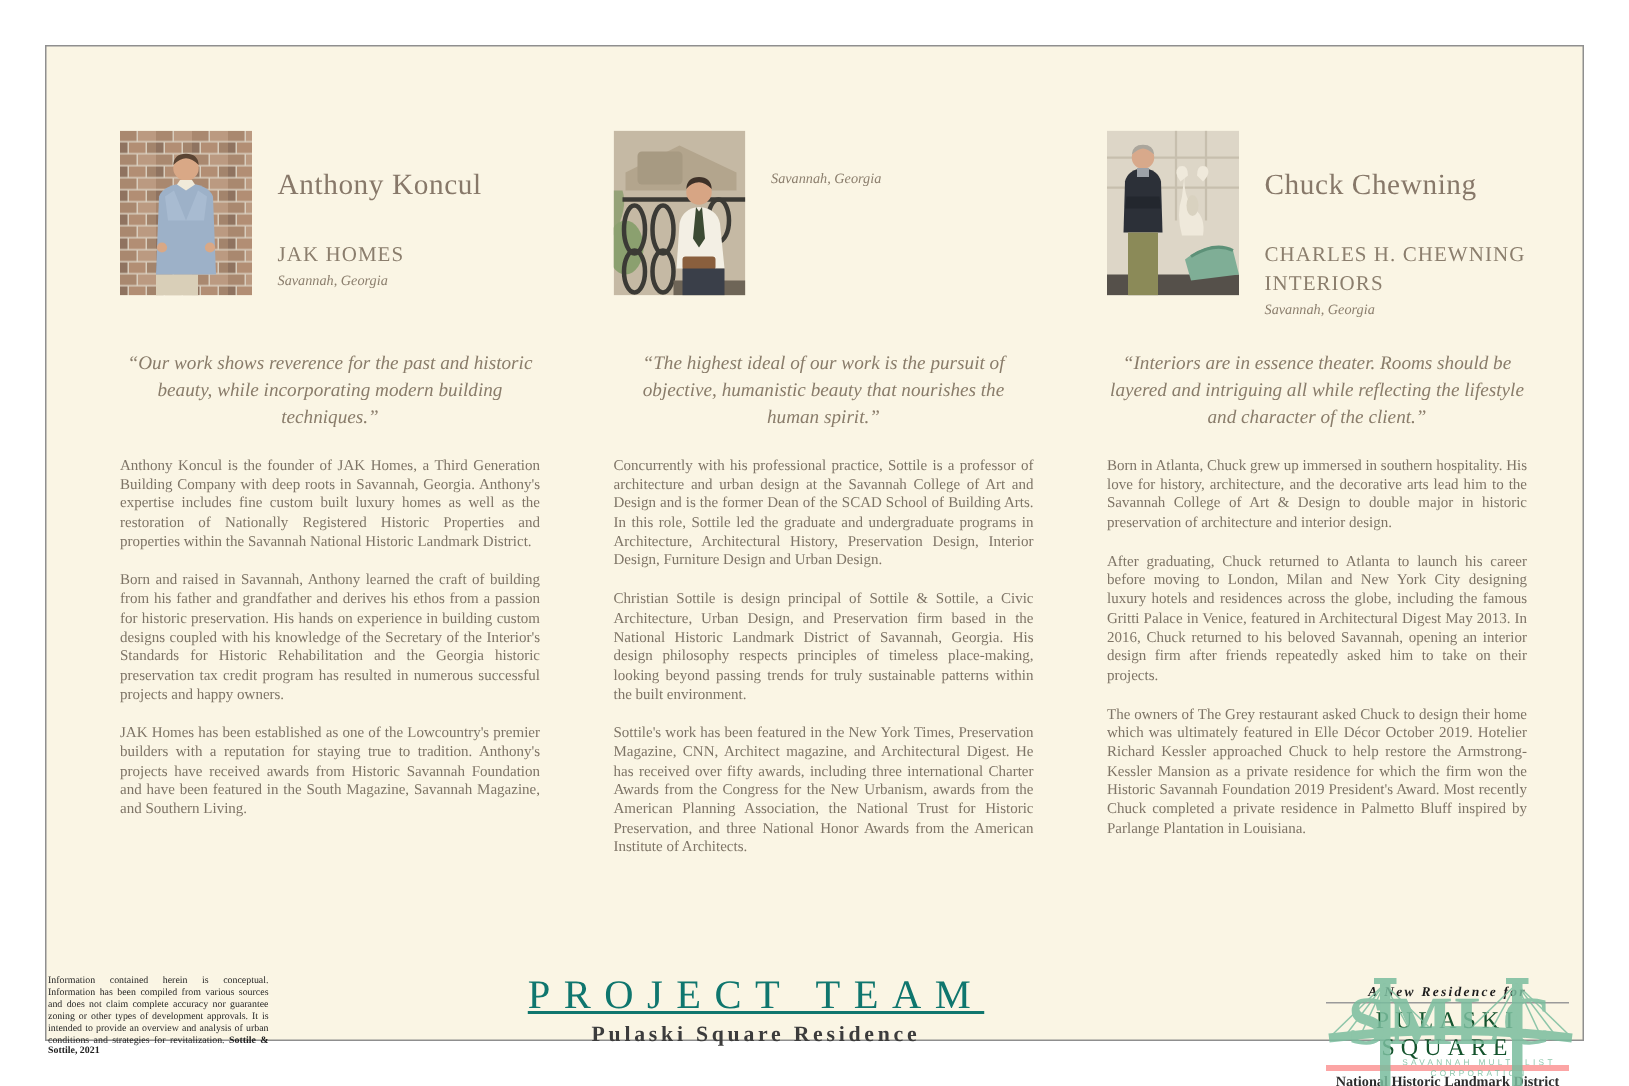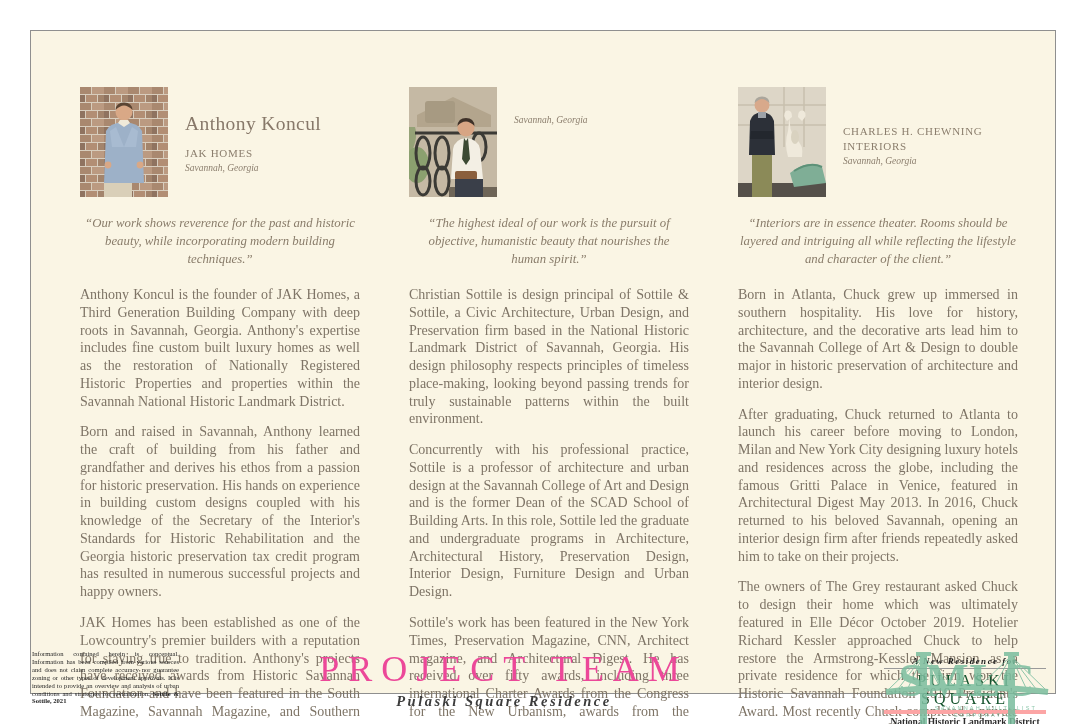--- a/index.html
+++ b/index.html
@@ -21,46 +21,46 @@
     display:flex; justify-content:space-between;
   }
   .col { width:280px; }
   .person-header { display:flex; height:110px; }
   .photo { width:88px; height:110px; flex:0 0 88px; overflow:hidden; }
   .photo svg { display:block; }
   .id-block { margin-left:17px; padding-top:26px; }
   .person-name {
     font-size:19.5px; color:#877869; letter-spacing:0.4px; font-weight:normal;
   }
-  .company { margin-top:11px; font-size:11px; letter-spacing:0.7px; color:#8b7e6d; line-height:1.35; }
+  .company { margin-top:27px; font-size:14px; letter-spacing:0.7px; color:#8b7e6d; line-height:1.35; }
   .location { margin-top:2px; font-size:9.5px; font-style:italic; color:#8b7e6d; }
   .quote {
-    margin-top:17px; min-height:66px; text-align:center; font-style:italic;
+    margin-top:36px; min-height:66px; text-align:center; font-style:italic;
     font-size:12.8px; line-height:1.42; color:#897c6a; padding:0 2px;
   }
   .bio { margin-top:6px; }
   .bio p {
-    font-size:14px; line-height:1.27; color:#7e7466; text-align:justify;
+    font-size:10px; line-height:1.27; color:#7e7466; text-align:justify;
     margin-bottom:13px;
   }
   
   .disclaimer {
     position:absolute; left:32px; top:650px; width:147px;
     font-size:6.6px; line-height:1.2; color:#1f1f1f; text-align:justify;
   }
   .disclaimer b { font-weight:bold; }
   .center-title {
     position:absolute; left:50%; top:648px; transform:translateX(-50%);
     text-align:center; white-space:nowrap;
   }
   .center-title .main {
-    font-size:36px; letter-spacing:9px; color:#ec4899;
+    font-size:27px; letter-spacing:9px; color:#0f766e;text-decoration:underline;
   }
   .center-title .sub {
-    margin-top:3px; font-size:14.5px; font-style:italic; font-weight:bold;
+    margin-top:3px; font-size:14.5px; font-weight:bold;
     letter-spacing:2.5px; color:#3c3c3c;
   }
   .residence-block {
     position:absolute; left:884px; top:644px; width:162px; text-align:center;margin-top:12px;
   }
   .residence-block .line1 {
     font-size:9px; font-weight:bold; font-style:italic; letter-spacing:1.5px; color:#1c1c1c;
   }
   .residence-block .line2 {
     margin-top:2px; padding:3px 0 2px 0; border-top:1.5px solid #9a9a9a; border-bottom:4px solid #fca5a5;
@@ -153,22 +153,22 @@
             <rect x="46" y="84" width="22" height="9" rx="2" fill="#8a5f3d"></rect>
             <rect x="46" y="92" width="28" height="18" fill="#3a3f49"></rect>
           </svg>
         </div>
         <div class="id-block">
           <div class="location">Savannah, Georgia</div>
         </div>
       </div>
       <div class="quote">“The highest ideal of our work is the pursuit of objective, humanistic beauty that nourishes the human spirit.”</div>
       <div class="bio">
+        <p>Concurrently with his professional practice, Sottile is a professor of architecture and urban design at the Savannah College of Art and Design and is the former Dean of the SCAD School of Building Arts. In this role, Sottile led the graduate and undergraduate programs in Architecture, Architectural History, Preservation Design, Interior Design, Furniture Design and Urban Design.</p>
         <p>Christian Sottile is design principal of Sottile &amp; Sottile, a Civic Architecture, Urban Design, and Preservation firm based in the National Historic Landmark District of Savannah, Georgia. His design philosophy respects principles of timeless place-making, looking beyond passing trends for truly sustainable patterns within the built environment.</p>
-        <p>Concurrently with his professional practice, Sottile is a professor of architecture and urban design at the Savannah College of Art and Design and is the former Dean of the SCAD School of Building Arts. In this role, Sottile led the graduate and undergraduate programs in Architecture, Architectural History, Preservation Design, Interior Design, Furniture Design and Urban Design.</p>
         <p>Sottile's work has been featured in the New York Times, Preservation Magazine, CNN, Architect magazine, and Architectural Digest.  He has received over fifty awards, including three international Charter Awards from the Congress for the New Urbanism, awards from the American Planning Association, the National Trust for Historic Preservation, and three National Honor Awards from the American Institute of Architects.</p>
       </div>
     </div>
 
     <div class="col">
       <div class="person-header">
         <div class="photo">
           <svg width="88" height="110" viewBox="0 0 88 110">
             <rect width="88" height="110" fill="#ddd6c7"></rect>
             <g stroke="#c7bfae" stroke-width="1.5">
@@ -186,20 +186,21 @@
             <path d="M56 84 Q72 74 84 80" stroke="#5d9178" stroke-width="2" fill="none"></path>
             <circle cx="24" cy="18" r="7.5" fill="#d8a98b"></circle>
             <path d="M16.5 16 Q17 9.5 24 9.5 Q31 9.5 31.5 16 Q27 12 24 12 Q21 12 16.5 16 Z" fill="#aba69c"></path>
             <path d="M12 34 Q14 26 24 25 Q34 26 36 34 L37 68 L11 68 Z" fill="#2c3038"></path>
             <path d="M13 44 L35 44 L36 52 L12 52 Z" fill="#23272e"></path>
             <rect x="20" y="25" width="8" height="6" fill="#9da2a8"></rect>
             <rect x="14" y="68" width="20" height="42" fill="#8b8a58"></rect>
           </svg>
         </div>
         <div class="id-block">
+          <div class="person-name">Chuck Chewning</div>
           <div class="company">
             <div>CHARLES H. CHEWNING INTERIORS</div>
             <div></div>
           </div>
           <div class="location">Savannah, Georgia</div>
         </div>
       </div>
       <div class="quote">“Interiors are in essence theater. Rooms should be layered and intriguing all while reflecting the lifestyle and character of the client.”</div>
       <div class="bio">
         <p>Born in Atlanta, Chuck grew up immersed in southern hospitality. His love for history, architecture, and the decorative arts lead him to the Savannah College of Art &amp; Design to double major in historic preservation of architecture and interior design.</p>

